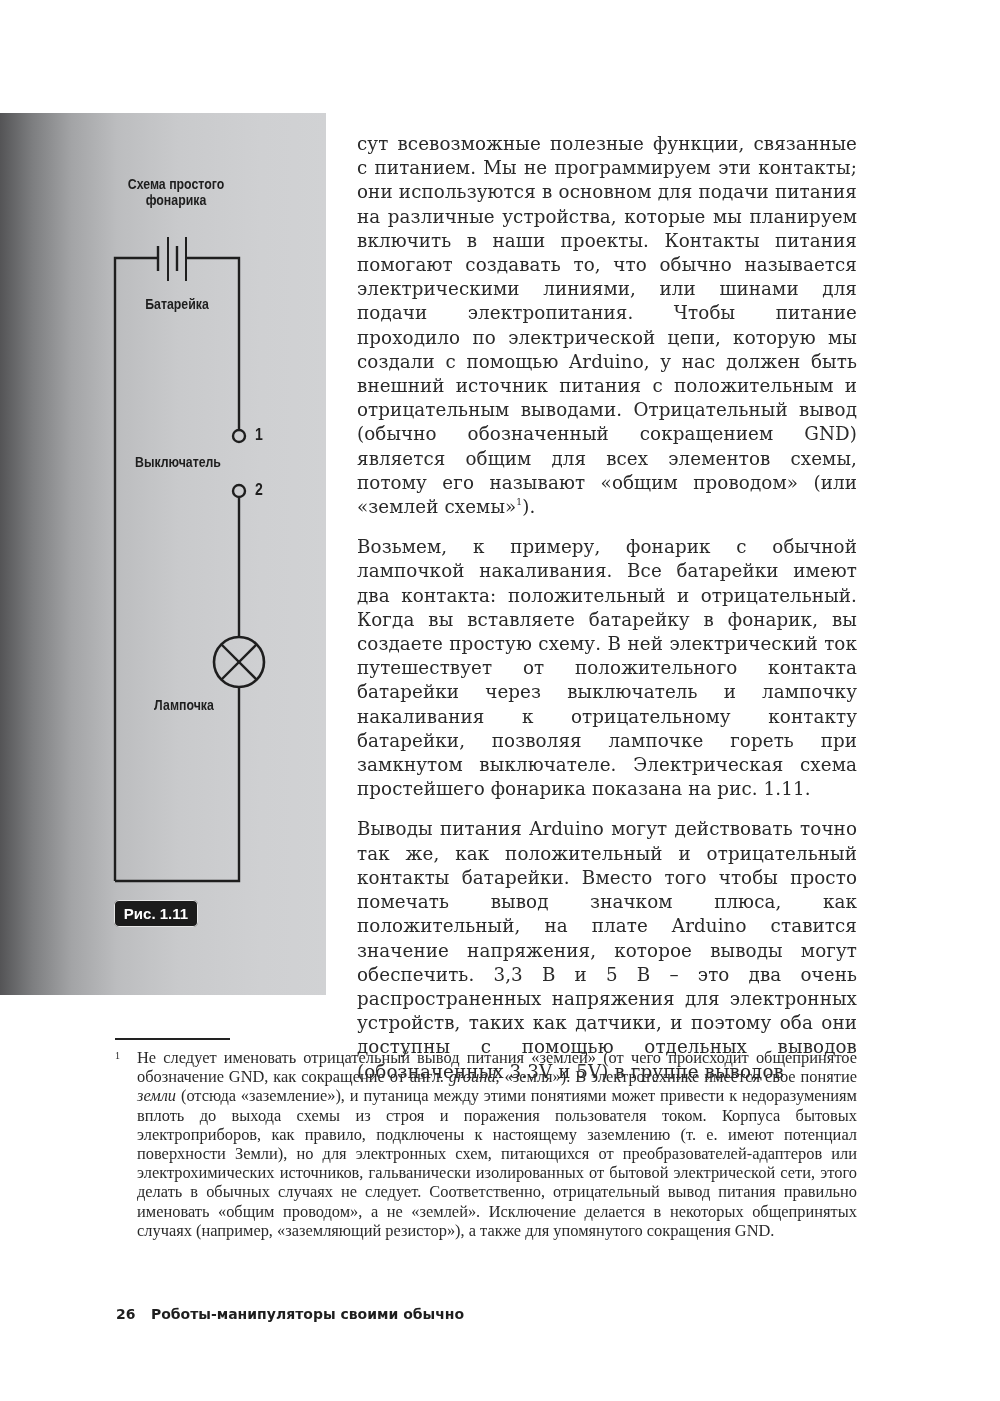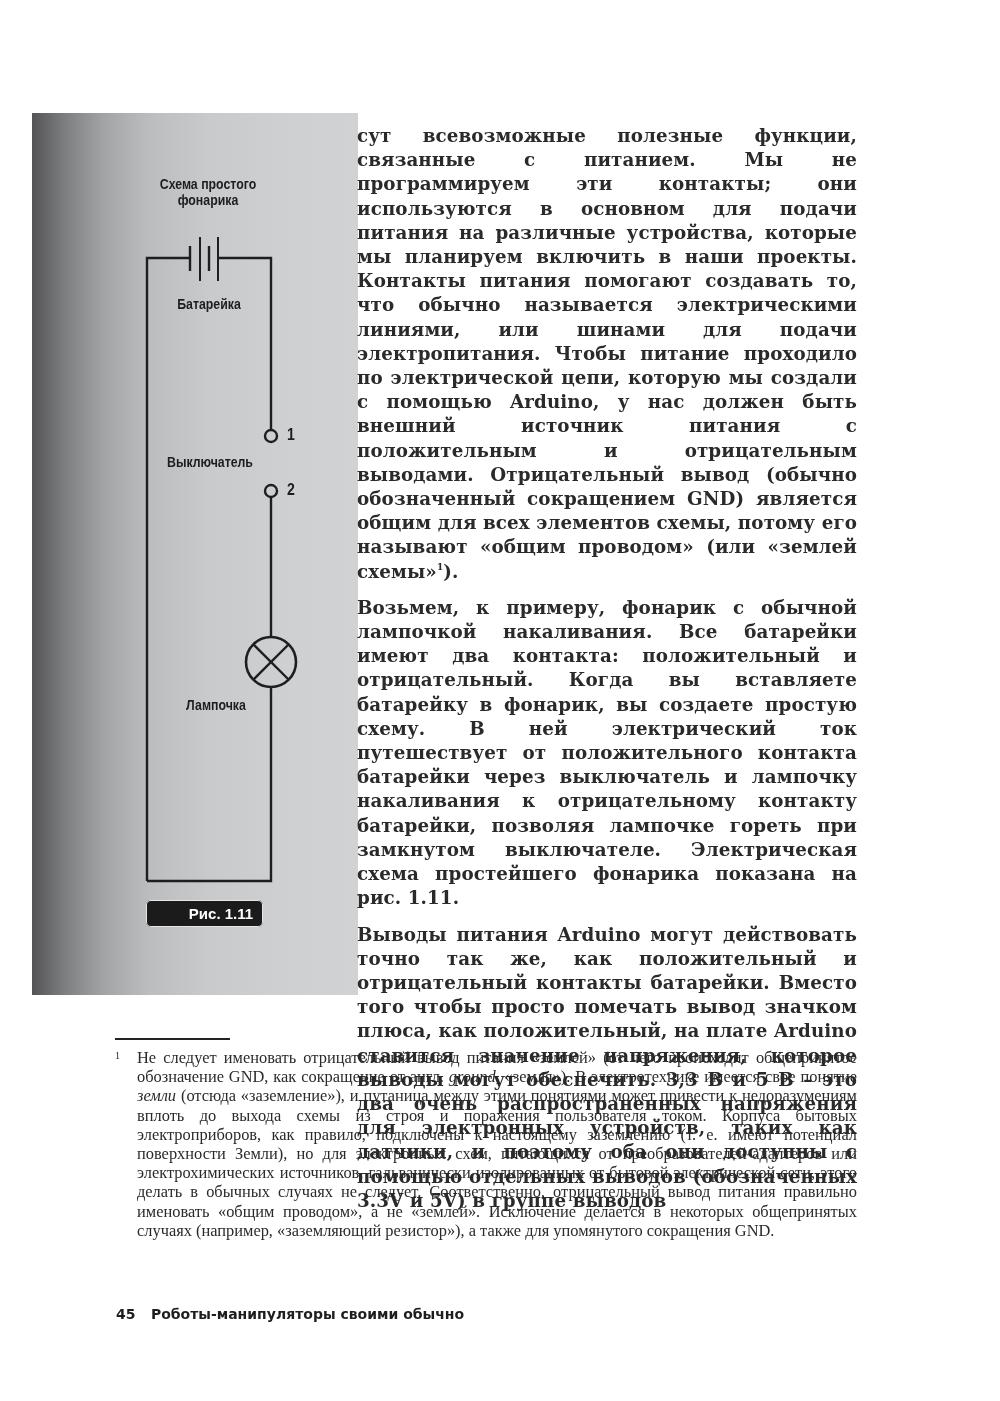--- a/index.html
+++ b/index.html
@@ -4,42 +4,40 @@
 <style>
   html, body { margin: 0; padding: 0; }
   body {
     width: 1000px; height: 1401px; position: relative; overflow: hidden;
     background: #ffffff; color: #2a2a2a;
     font-family: "DejaVu Serif", "Liberation Serif", serif;
   }
   .sidebar {
     position: absolute; left: 0; top: 113px; width: 326px; height: 882px;
     background: linear-gradient(to right, #545456 0%, #7d7e80 10%, #a3a4a6 22%, #bcbdbf 36%, #c9cacc 55%, #cfd0d2 80%, #d1d2d4 100%);
-    margin-left: 32px;
   }
   .sidebar svg { position: absolute; left: 0; top: 0; }
   .diag-label {
     position: absolute; font-family: "Liberation Sans", sans-serif; font-weight: bold;
     font-size: 14px; color: #1e1e1e; text-align: center; line-height: 16px;
     transform: scaleX(0.88); transform-origin: center;
   }
   .fig-badge {
     position: absolute; left: 114px; top: 787px; width: 84px; height: 27px;
     background: #1b1b1b; border-radius: 5px; color: #fff;
     font-family: "Liberation Sans", sans-serif; font-weight: bold; font-size: 15px;
     display: flex; align-items: center; justify-content: center;
     box-shadow: 0 0 0 1px #e6e6e6 inset;
-    padding-left: 33px;
   }
   .body-col {
     position: absolute; left: 357px; top: 116px; width: 500px;
     font-size: 18.3px; line-height: 24.2px; text-align: justify; color: #2a2a2a;
     letter-spacing: 0.1px;
   }
-  .body-col p { margin: 8px 0 12px 0; text-align: justify; font-weight: bold; }
+  .body-col p { margin: 16px 0 12px 0; text-align: justify; }
   sup.fn { font-size: 9px; vertical-align: 8px; line-height: 0; }
   .fn-rule {
     position: absolute; left: 115px; top: 1038px; width: 115px; height: 2px; background: #222;
   }
   .footnote {
     position: absolute; left: 137px; top: 1048px; width: 720px;
     font-family: "Liberation Serif", serif; font-size: 16.4px; line-height: 19.2px;
     text-align: justify; color: #2a2a2a;
   }
   .footnote .mark {
@@ -101,15 +99,15 @@
 </div>
 
 <div class="fn-rule"></div>
 
 <div class="footnote">
   <span class="mark">1</span>
   <span>Не следует именовать отрицательный вывод питания «землей» (от чего происходит общепринятое обозначение GND, как сокращение от англ. </span><i>ground</i><span>, «земля»). В электротехнике имеется свое понятие </span><i>земли</i><span> (отсюда «заземление»), и путаница между этими понятиями может привести к недоразумениям вплоть до выхода схемы из строя и поражения пользователя током. Корпуса бытовых электроприборов, как правило, подключены к настоящему заземлению (т. е. имеют потенциал поверхности Земли), но для электронных схем, питающихся от преобразователей-адаптеров или электрохимических источников, гальванически изолированных от бытовой электрической сети, этого делать в обычных случаях не следует. Соответственно, отрицательный вывод питания правильно именовать «общим проводом», а не «землей». Исключение делается в некоторых общепринятых случаях (например, «заземляющий резистор»), а также для упомянутого сокращения GND.</span>
 </div>
 
 <div class="footer">
-  <span class="page-num">45</span>
+  <span class="page-num">26</span>
   <span>Роботы-манипуляторы своими обычно</span>
 </div>
 
 </body></html>

